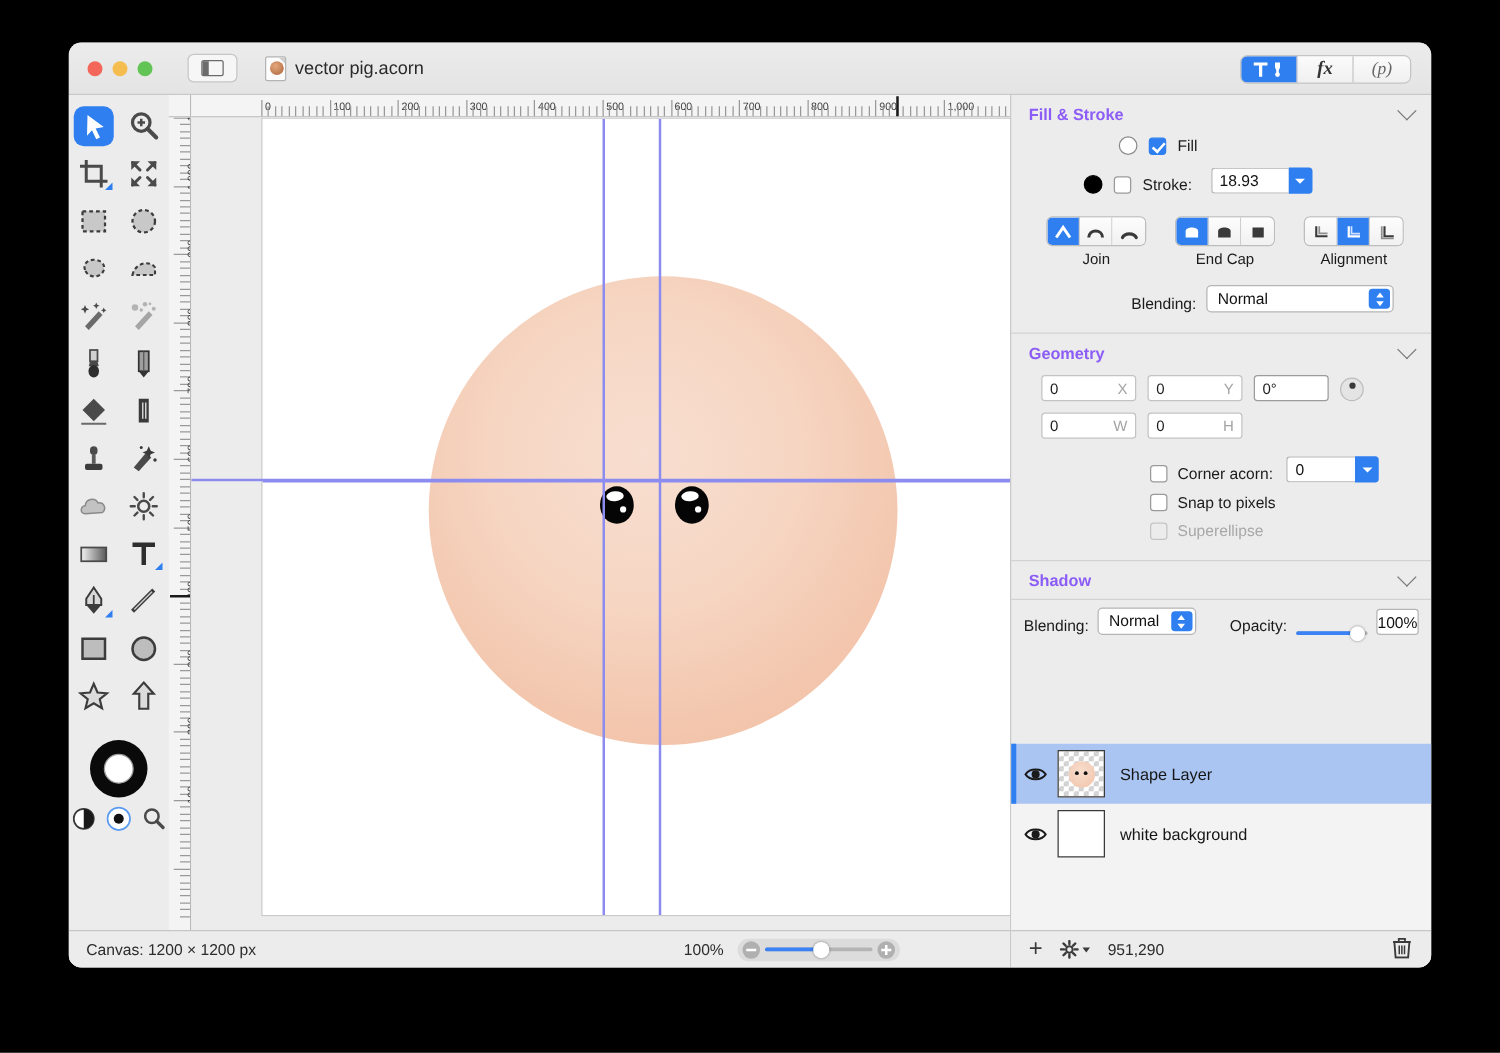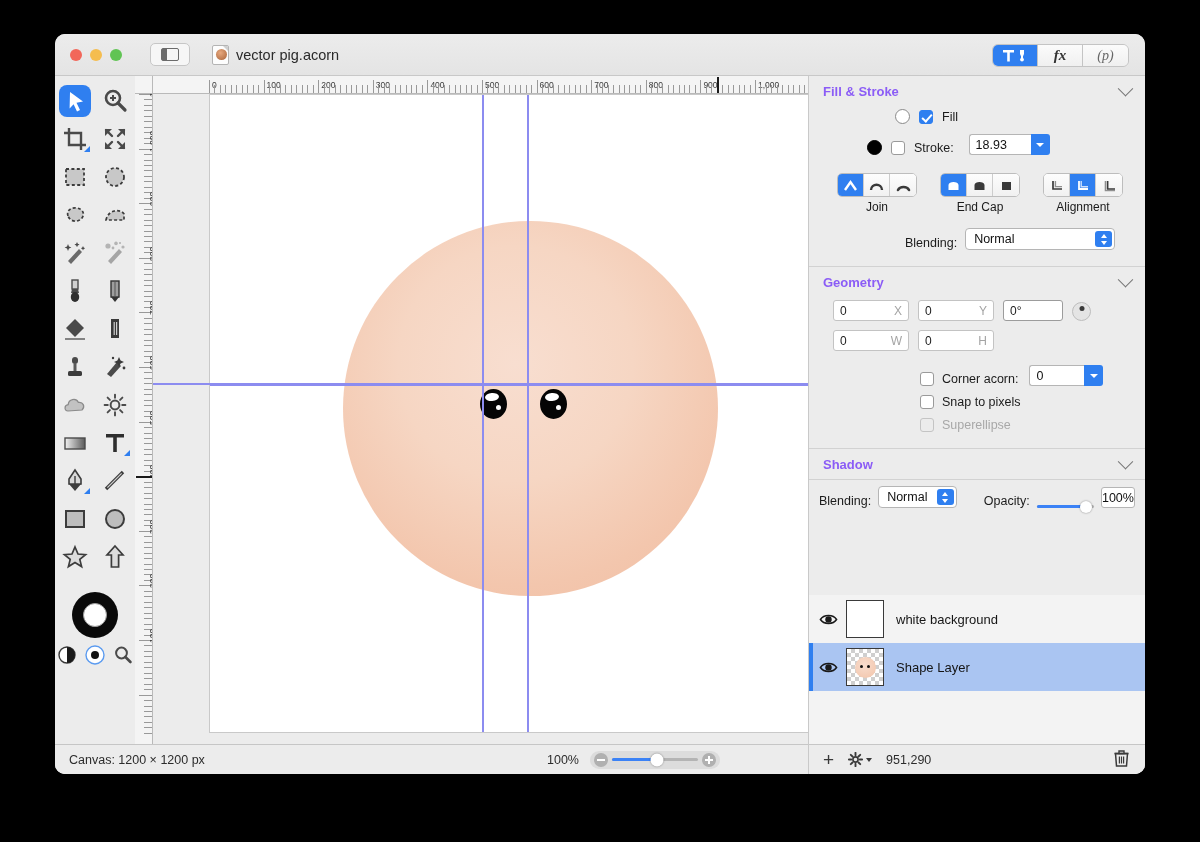--- a/index.html
+++ b/index.html
@@ -895,40 +895,40 @@
         </div>
         <span style="margin-left:20px;">Opacity:</span>
         <div class="opslider">
           <div class="f"></div>
           <div class="k"></div>
         </div>
         <div class="txtfield" style="width:48px;justify-content:center;padding:0;">100%</div>
       </div>
 
       <div style="position:absolute;left:0;right:0;top:519px;bottom:30px;background:#f3f3f3;">
-        <div class="layer">
-          <svg class="eyeic" viewBox="0 0 20 20">
-            <path d="M1.5 10 C5 4.5 15 4.5 18.5 10 C15 15.5 5 15.5 1.5 10 z" fill="none" stroke="#1a1a1a" stroke-width="1.6"></path>
-            <circle cx="10" cy="10" r="3.4" fill="#1a1a1a"></circle>
-          </svg>
-          <div class="thumb"></div>
-          <span class="layername">white background</span>
-        </div>
         <div class="layer sel">
           <svg class="eyeic" viewBox="0 0 20 20">
             <path d="M1.5 10 C5 4.5 15 4.5 18.5 10 C15 15.5 5 15.5 1.5 10 z" fill="none" stroke="#1a1a1a" stroke-width="1.6"></path>
             <circle cx="10" cy="10" r="3.4" fill="#1a1a1a"></circle>
           </svg>
           <div class="thumb checker">
             <div class="thumbpig">
               <span class="te" style="left:5px;"></span>
                 <span class="te" style="left:12px;"></span>
             </div>
           </div>
           <span class="layername">Shape Layer</span>
+        </div>
+        <div class="layer">
+          <svg class="eyeic" viewBox="0 0 20 20">
+            <path d="M1.5 10 C5 4.5 15 4.5 18.5 10 C15 15.5 5 15.5 1.5 10 z" fill="none" stroke="#1a1a1a" stroke-width="1.6"></path>
+            <circle cx="10" cy="10" r="3.4" fill="#1a1a1a"></circle>
+          </svg>
+          <div class="thumb"></div>
+          <span class="layername">white background</span>
         </div>
       </div>
 
       <div class="status">
         <span style="margin-left:14px;font-size:19px;line-height:1;color:#3a3a3a;">+</span>
         <span style="margin-left:14px;display:flex;align-items:center;gap:3px;">
           <svg width="15" height="15" viewBox="0 0 15 15">
             <circle cx="7.5" cy="7.5" r="2.6" fill="none" stroke="#3a3a3a" stroke-width="1.6"></circle>
             <g stroke="#3a3a3a" stroke-width="1.9" stroke-linecap="round">
               <path d="M7.5 .8v2.4M7.5 11.8v2.4M.8 7.5h2.4M11.8 7.5h2.4M2.8 2.8l1.7 1.7M10.5 10.5l1.7 1.7M12.2 2.8l-1.7 1.7M4.5 10.5l-1.7 1.7"></path>

